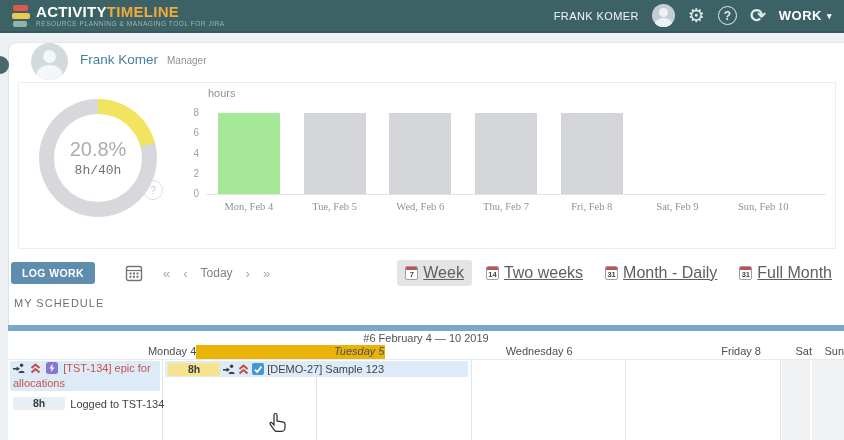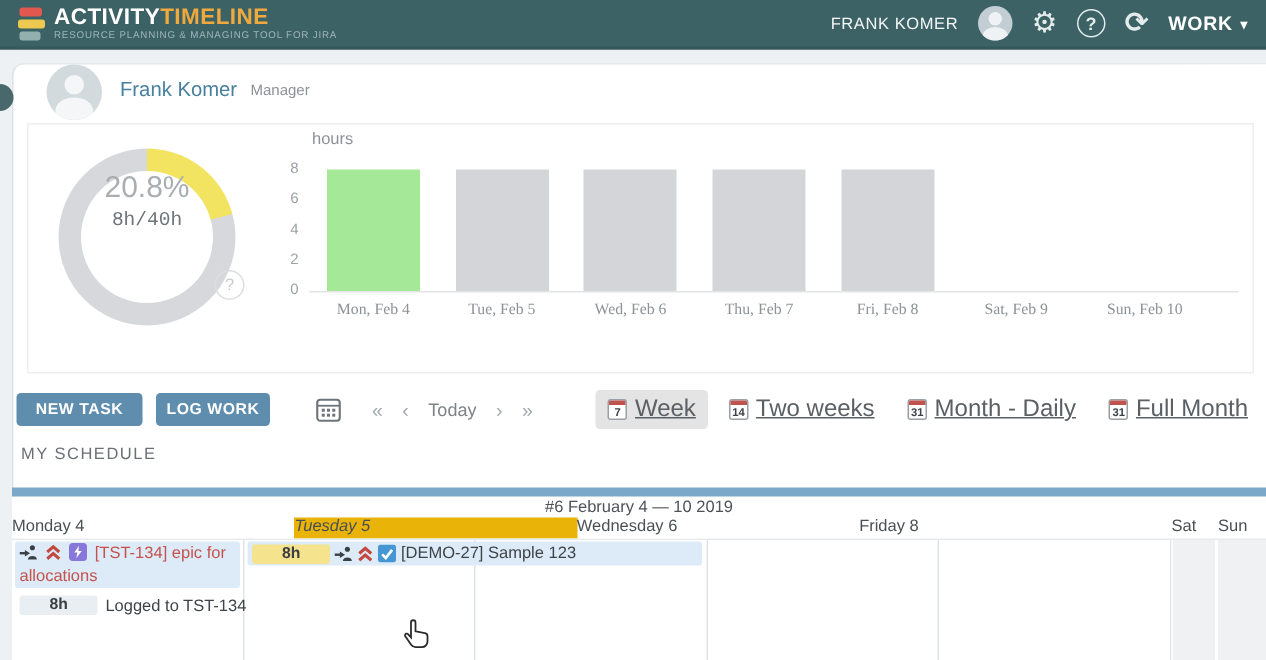--- a/index.html
+++ b/index.html
@@ -46,21 +46,21 @@
   .profile-avatar::after { content:""; position:absolute; left:6px; top:22px; width:25px; height:17px; border-radius:50%; background:#f4f6f7; }
   .profile-name { position:absolute; left:80px; top:52px; font-size:13.5px; color:#47809f; z-index:5; }
   .profile-role { position:absolute; left:167px; top:55px; font-size:10px; color:#8d9297; z-index:5; }
 
   
   .charts-panel { position:absolute; left:18px; top:82px; width:818px; height:167px;
     background:#fff; border:1px solid #eceef0; z-index:2; }
   .donut-wrap { position:absolute; left:20px; top:16px; width:118px; height:118px; }
   .donut-ring { width:118px; height:118px; border-radius:50%; }
   .donut-hole { position:absolute; left:15px; top:15px; width:88px; height:88px; border-radius:50%;
-    background:#fff; display:flex; flex-direction:column; align-items:center; justify-content:flex-start; }
+    background:#fff; display:flex; flex-direction:column; align-items:center; justify-content:center; }
   .donut-pct { font-size:20px; color:#a9aeb3; }
   .donut-ratio { font-size:13px; color:#6e7479; margin-top:2px;font-family:Liberation Mono, monospace; }
   .donut-help { position:absolute; left:124px; top:97px; width:20px; height:20px; border-radius:50%;
     border:1px solid #dcdee1; color:#c8cbce; font-size:11px; display:flex; align-items:center; justify-content:center; }
 
   .hours-label { position:absolute; left:189px; top:4px; font-size:11px; color:#8d9297; }
   .bar-yticks { position:absolute; left:148px; top:25px; width:32px; height:91px;
     display:flex; flex-direction:column; justify-content:space-between; align-items:flex-end; }
   .bar-yticks span { font-size:10px; color:#9da2a7; line-height:1; }
   .bar-plot { position:absolute; left:187px; top:30px; width:600px; height:81px; display:flex; }
@@ -90,21 +90,21 @@
   .vicon b { font-size:7.5px; color:#3e4348; line-height:9px; }
   .view-label { font-size:16px; color:#5b6065;text-decoration:underline; }
 
   
   .sched-title { position:absolute; left:14px; top:297px; font-size:11px; color:#6b7075; letter-spacing:1px; z-index:2; }
   .blue-bar { position:absolute; left:8px; top:325px; right:0; height:6px; background:#7ba8c9; z-index:3; }
   .schedule { position:absolute; left:8px; top:331px; right:0; bottom:0; background:#fff; z-index:2;
     display:flex; flex-direction:column; }
   .week-label { height:14px; text-align:center; font-size:11px; color:#4e5358; line-height:14px; }
   .day-header-row { height:14px; display:flex; }
-  .day-header { flex:1; text-align:left; font-size:11px; color:#4a4f54; line-height:13px; }
+  .day-header { flex:1; text-align:right; font-size:11px; color:#4a4f54; line-height:13px; }
   .day-header.selected { background:#eab308;font-style:italic; }
   .day-header.narrow { flex:0 0 31px;margin-left:20px; }
   .day-header.narrow2 { flex:0 0 32px; }
   .sched-body { flex:1; position:relative; border-top:1px solid #e8ebee; }
   .body-cols { position:absolute; inset:0; display:flex; }
   .body-col { flex:1; border-right:1px solid #e0e4e8; }
   .body-col.narrow { flex:0 0 31px; background:#f0f1f2; border-right:2px solid #fff; border-left:1px solid #fff; }
   .body-col.narrow2 { flex:0 0 32px; background:#f0f1f2; border-right:none; }
   .cards-layer { position:absolute; inset:0; z-index:2; }
 
@@ -204,21 +204,20 @@
         <span>Tue, Feb 5</span>
         <span>Wed, Feb 6</span>
         <span>Thu, Feb 7</span>
         <span>Fri, Feb 8</span>
         <span>Sat, Feb 9</span>
         <span>Sun, Feb 10</span>
       </div>
   </div>
 
   <div class="toolbar">
-    <button class="btn-blue">NEW TASK</button>
     <button class="btn-blue">LOG WORK</button>
     <span class="cal-btn">
       <svg width="18" height="18" viewBox="0 0 18 18">
           <rect x="1.5" y="2.5" width="15" height="14" rx="2" fill="none" stroke="#6e747a" stroke-width="1.4"></rect>
           <line x1="1.5" y1="6.5" x2="16.5" y2="6.5" stroke="#6e747a" stroke-width="1.2"></line>
           <g fill="#6e747a">
             <rect x="4.5" y="8.5" width="2" height="2"></rect>
             <rect x="8" y="8.5" width="2" height="2"></rect>
             <rect x="11.5" y="8.5" width="2" height="2"></rect>
             <rect x="4.5" y="11.8" width="2" height="2"></rect>

